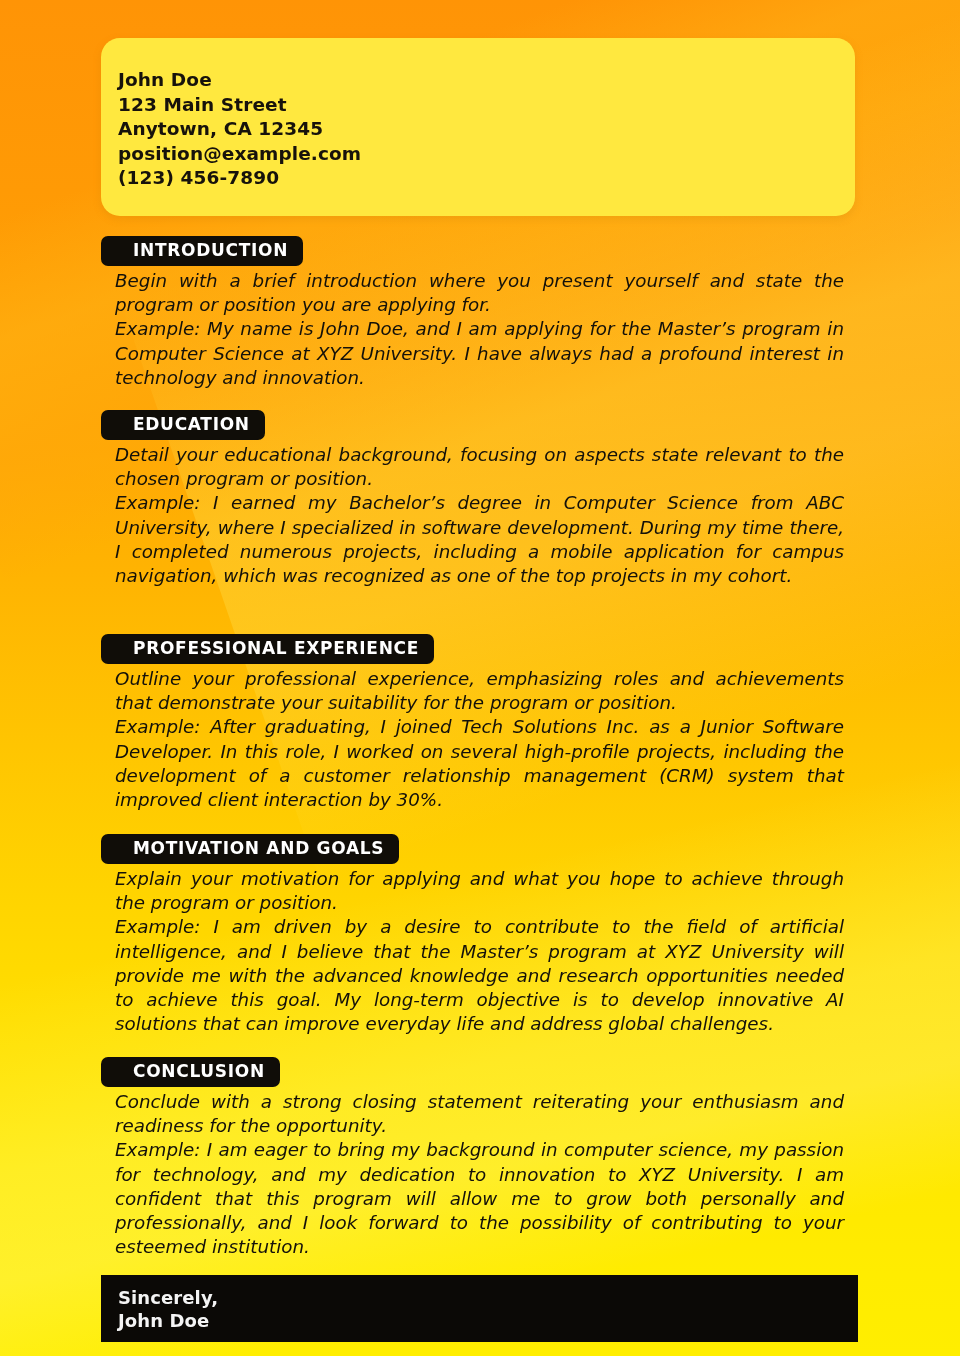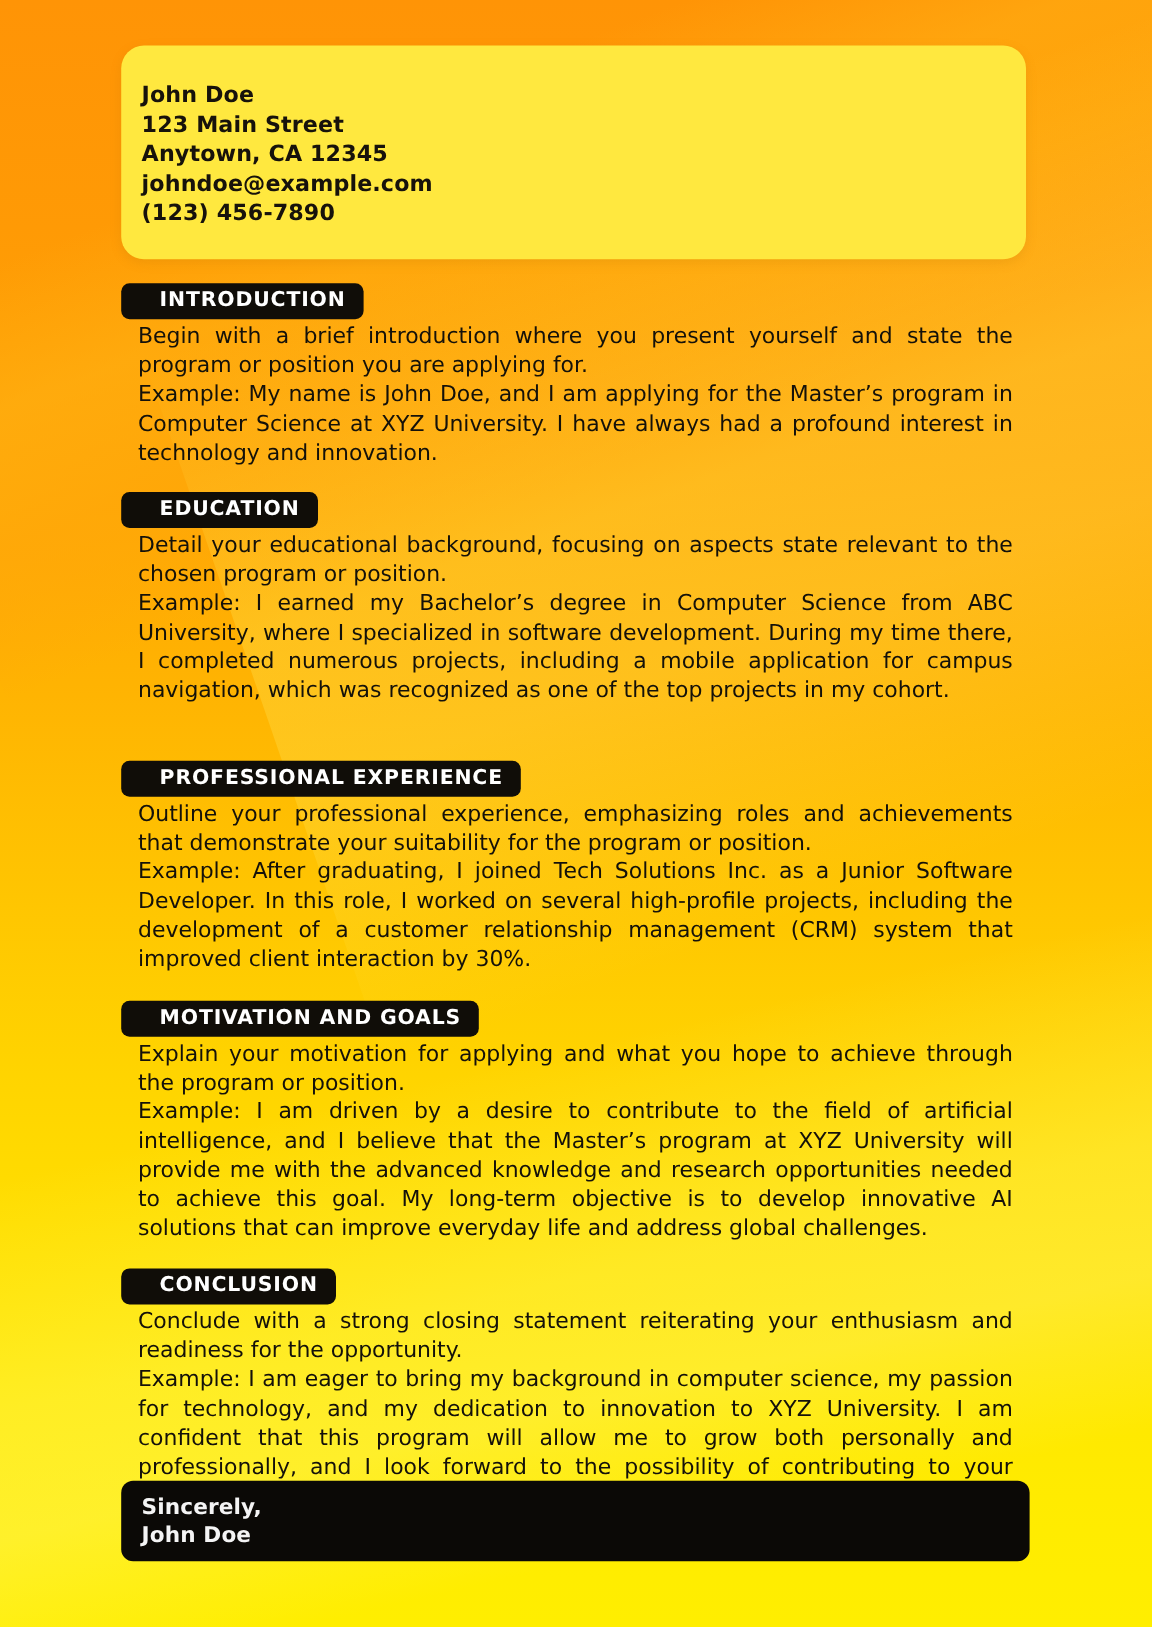--- a/index.html
+++ b/index.html
@@ -134,37 +134,38 @@
   }
   .body-text {
     margin-left: 14px;
     margin-top: 3px;
     width: 729px;
     font-size: 18.3px;
     line-height: 24.2px;
     color: #14110A;
     text-align: justify;
     text-justify: inter-word;
+    font-style: italic;
   }
   .body-text p {
     margin: 0;
   }
   .body-text p + p {
     margin-top: 0px;
   }
 
   
   .signature-block {
     position: absolute;
     left: 101px;
-    top: 1234px;
+    top: 1275px;
     width: 757px;
     height: 67px;
     background: #0B0906;
-    border-radius: 10px;
+    border-radius: 0;
   }
   .signature-inner {
     position: absolute;
     left: 17px;
     top: 11px;
   }
   .signature-line {
     color: #F4F4F4;
     font-size: 18px;
     font-weight: bold;
@@ -182,21 +183,21 @@
   <div id="streak-mid"></div>
   <div id="streak-low"></div>
 
   <div id="content">
 
     <div class="contact-card">
       <div class="contact-lines">
         <div class="contact-line">John Doe</div>
         <div class="contact-line">123 Main Street</div>
         <div class="contact-line">Anytown, CA 12345</div>
-        <div class="contact-line">johndoe@example.com</div>
+        <div class="contact-line">position@example.com</div>
         <div class="contact-line">(123) 456-7890</div>
       </div>
     </div>
 
     <div class="section" style="top:236px;">
       <span class="pill">INTRODUCTION</span>
       <div class="body-text">
         <p>Begin with a brief introduction where you present yourself and state the program or position you are applying for.</p>
         <p>Example: My name is John Doe, and I am applying for the Master’s program in Computer Science at XYZ University. I have always had a profound interest in technology and innovation.</p>
       </div>

